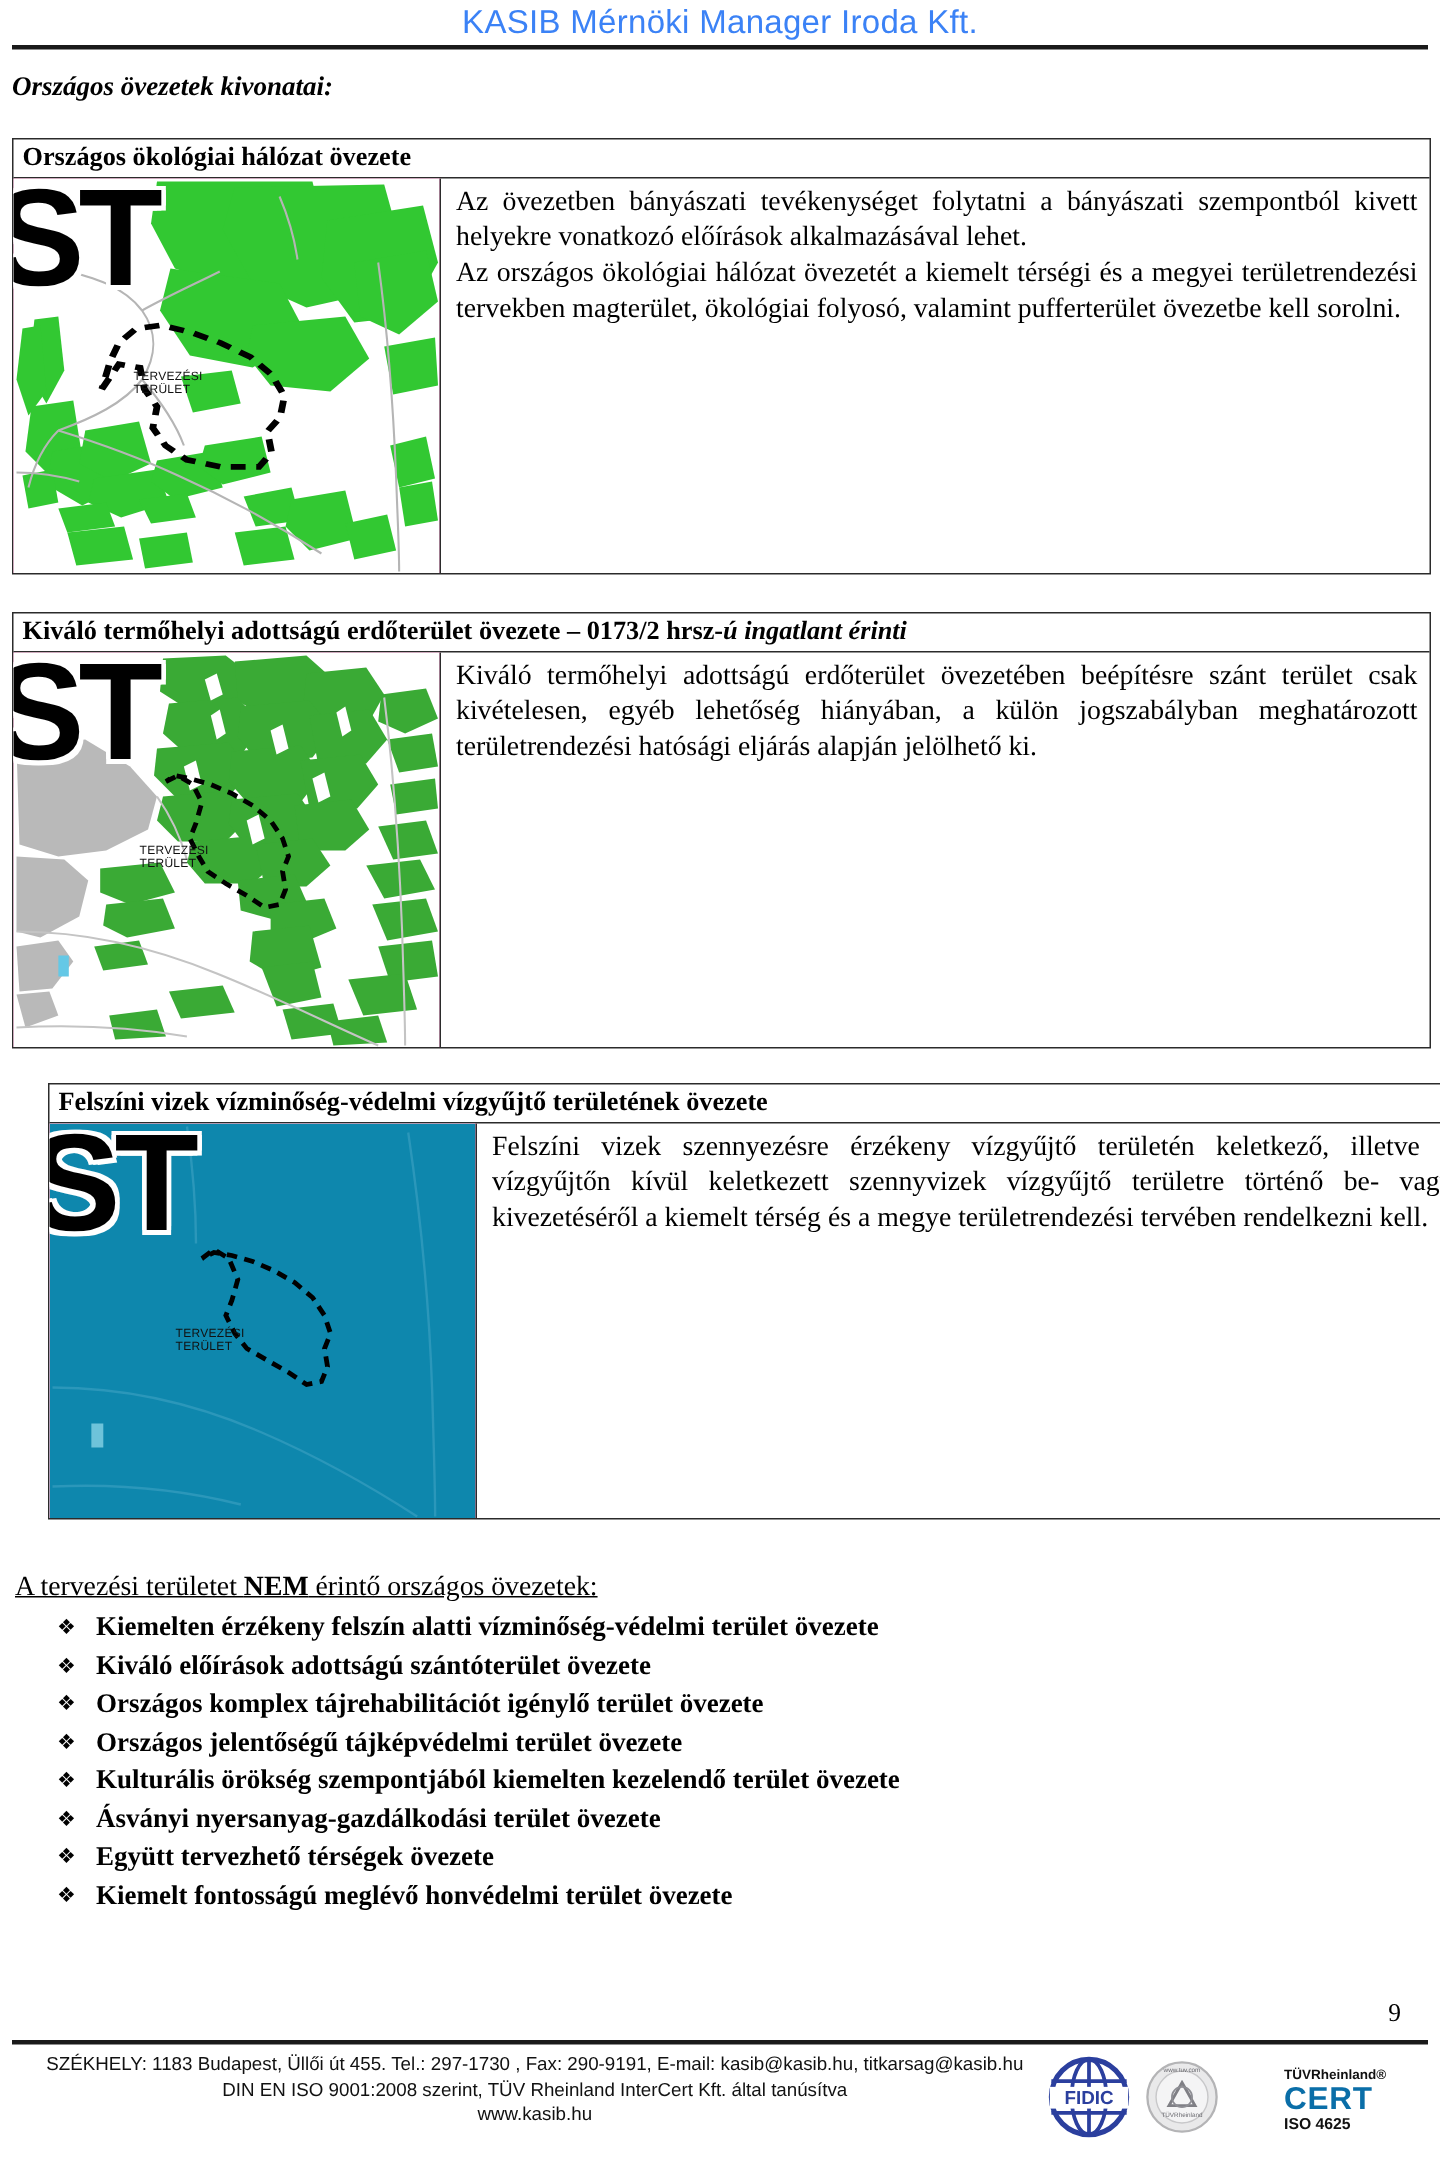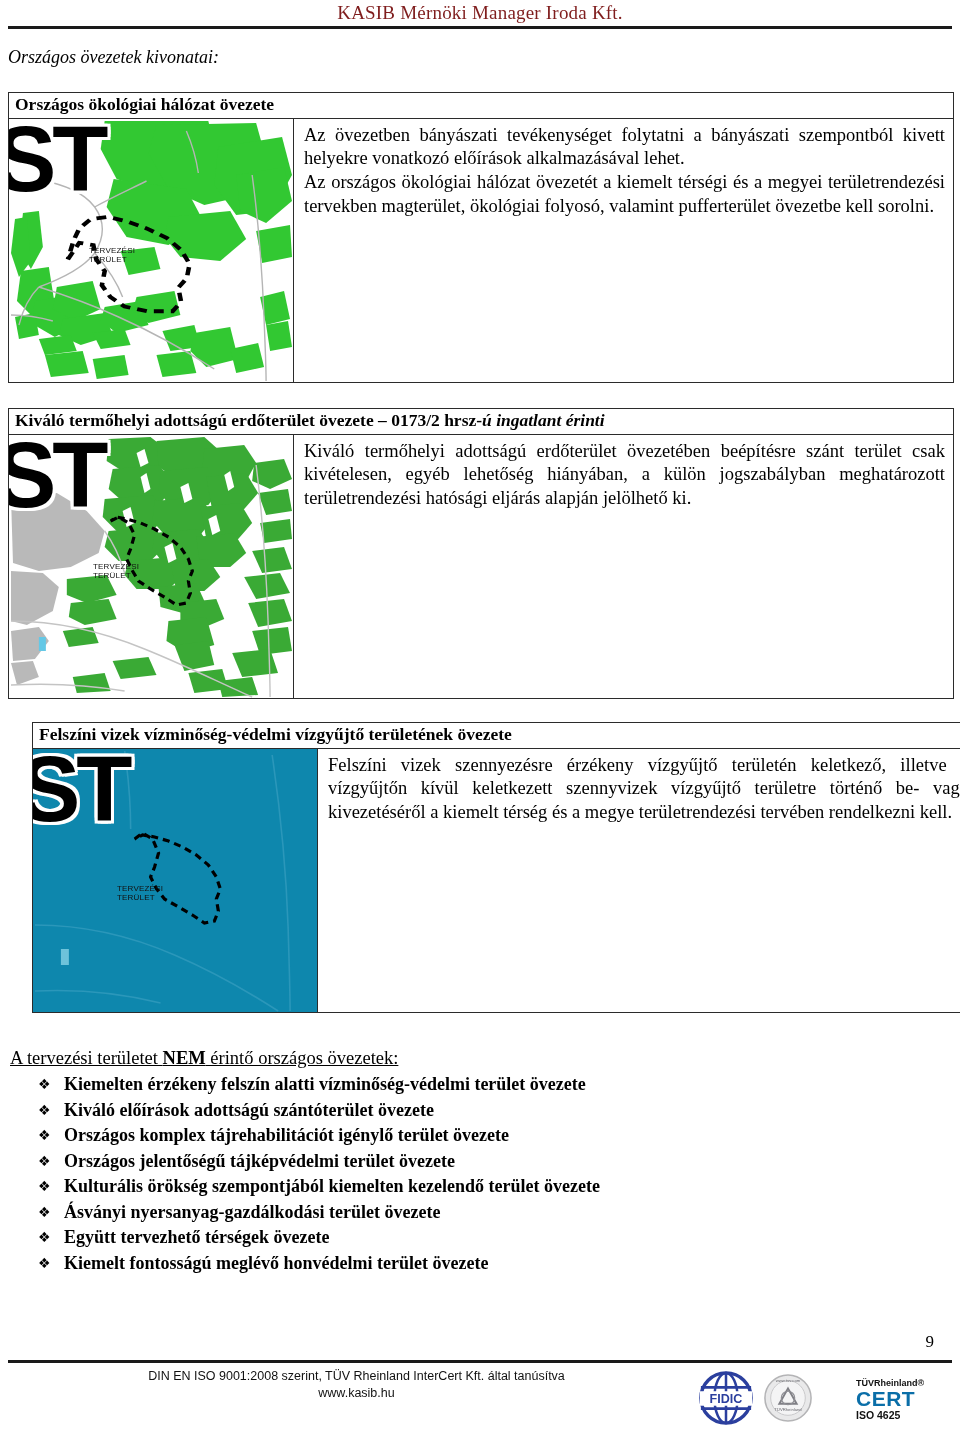--- a/index.html
+++ b/index.html
@@ -17,43 +17,43 @@
     overflow: hidden;
   }
 
   
   .page-header {
     position: absolute;
     left: 0; top: 0; width: 960px;
   }
   .hdr-company {
     text-align: center;
-    font-family: Liberation Serif, serif;
-    font-size: 19px;
+    font-family: Liberation Sans, sans-serif;
+    font-size: 22px;
     letter-spacing: 0.2px;
     padding-top: 2px;
-    color: #7f1d1d;
+    color: #3b82f6;
   }
   .hdr-rule {
     width: 944px;
     margin: 2px auto 0 auto;
     border-top: 3px solid #1a1a1a;
     height: 0;
   }
   .hdr-topic {
     text-align: center;
     font-size: 17px;
     padding-top: 3px;
     color: #1c1c1c;
   }
   .doc-title {
     position: absolute;
     left: 8px; top: 47px;
     font-size: 18px;
-    font-weight: normal;
+    font-weight: bold;
     font-style: italic;
     font-family: "Liberation Serif", serif;
   }
 
   
   .section {
     position: absolute;
     left: 8px;
     width: 946px;
     border: 1px solid #2b2b2b;
@@ -410,20 +410,21 @@
       </li>
     </ul>
 </div>
 
 <div class="page-number">9</div>
 
 <div class="footer">
   <div class="footer-rule"></div>
   <div class="footer-inner">
     <div class="footer-text">
+      <div>SZÉKHELY: 1183 Budapest, Üllői út 455. Tel.: 297-1730 , Fax: 290-9191, E-mail: kasib@kasib.hu, titkarsag@kasib.hu</div>
       <div>DIN EN ISO 9001:2008 szerint, TÜV Rheinland InterCert Kft. által tanúsítva</div>
       <div>www.kasib.hu</div>
     </div>
     <div class="footer-logos">
       <div class="logo-fidic">
         <svg viewBox="0 0 60 58" width="58" height="56">
           <circle cx="30" cy="29" r="26" fill="none" stroke="#2b3f9e" stroke-width="3.5"></circle>
           <ellipse cx="30" cy="29" rx="12" ry="26" fill="none" stroke="#2b3f9e" stroke-width="2.6"></ellipse>
           <path d="M4,18 H56 M4,40 H56" stroke="#2b3f9e" stroke-width="2.6" fill="none"></path>
           <path d="M30,3 V55" stroke="#2b3f9e" stroke-width="2.6"></path>

